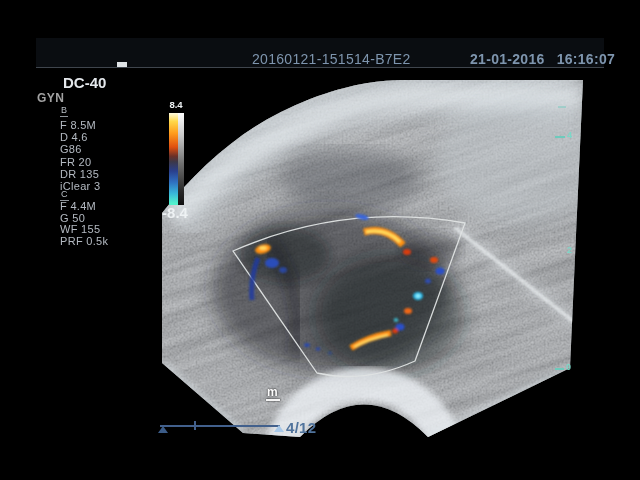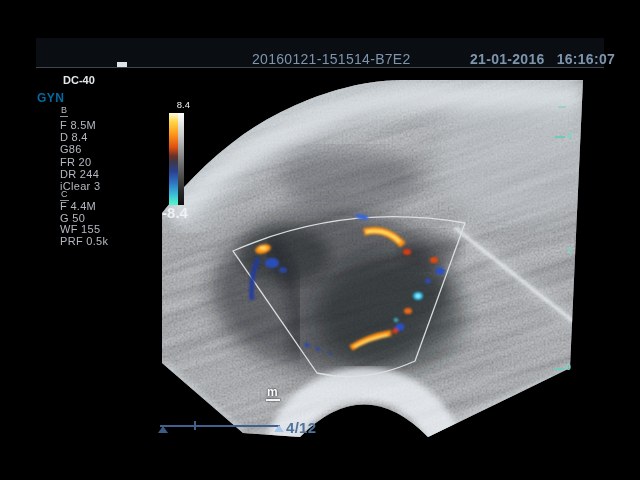--- a/index.html
+++ b/index.html
@@ -10,35 +10,35 @@
   
   .titlebar{left:36px;top:38px;width:568px;height:29px;background:#0a0d11;}
   .logo{left:62px;top:45px;font-size:17px;font-weight:bold;color:#a6c2d2;letter-spacing:.4px;}
   .fileid{left:252px;top:51px;font-size:14px;font-weight:normal;color:#7e95ae;letter-spacing:.3px;}
   .datetime{left:470px;top:51px;font-size:14px;font-weight:bold;color:#7e95ae;letter-spacing:.3px;}
   .datetime span{margin-right:12px;}
   .divider{left:36px;top:67px;width:568px;height:1px;background:#3f454d;}
   .divtick{left:117px;top:62px;width:10px;height:5px;background:#dfe3e6;}
 
   
-  .model{left:63px;top:74px;font-size:11px;font-weight:bold;color:#e4e8ec;}
-  .preset{left:37px;top:91px;font-size:12px;font-weight:bold;color:#0369a1;letter-spacing:.5px;text-align:right;}
+  .model{left:63px;top:74px;font-size:15px;font-weight:bold;color:#e4e8ec;}
+  .preset{left:37px;top:91px;font-size:12px;font-weight:bold;color:#a3a3a3;letter-spacing:.5px;text-align:right;}
   .seclabel{font-size:9px;color:#b8bec4;border-bottom:1px solid #8e949a;padding:0 1px 1px 1px;}
   .b-label{left:60px;top:105px;}
   .c-label{left:60px;top:189px;}
   .param-list{left:60px;width:90px;font-size:11px;color:#b4bac2;letter-spacing:.3px;}
   .b-list{top:119px;line-height:12.2px;}
   .c-list{top:201px;line-height:11.6px;}
 
   
   .imgstatus{left:164px;top:79px;font-size:9px;font-weight:600;color:#cdd3da;letter-spacing:.4px;}
   .imgstatus span{margin-right:9px;}
 
   
-  .cs-max{left:162px;top:99px;width:28px;text-align:right;font-size:9.5px;font-weight:normal;color:#eef2f4;}
+  .cs-max{left:162px;top:99px;width:28px;text-align:center;font-size:9.5px;font-weight:bold;color:#eef2f4;}
   .cs-min{left:158px;top:204px;width:34px;text-align:center;font-size:15px;font-weight:bold;color:#eef2f4;}
   .cs-color{left:169px;top:113px;width:9px;height:92px;
     background:linear-gradient(180deg,#fffbe0 0%,#ffd84a 9%,#ff9c1c 22%,#e05010 37%,#6a3028 47%,
                #3c3848 53%,#2a3f8c 63%,#2f6fc0 75%,#38b4d8 87%,#52f0cc 98%);}
   .cs-gray{left:178px;top:113px;width:6px;height:92px;
     background:linear-gradient(180deg,#ffffff 0%,#c8c8c8 25%,#707070 55%,#282828 85%,#101010 100%);}
 
   
   .ruler-label{font-size:9px;font-weight:bold;color:#7cd8c8;}
   .tick{background:#6ecabc;height:2px;}
@@ -158,24 +158,24 @@
     <span>21-01-2016</span><span>16:16:07</span>
   </div>
   <div class="abs divider"></div>
   <div class="abs divtick"></div>
 
   <div class="abs model">DC-40</div>
   <div class="abs preset">GYN</div>
   <div class="abs seclabel b-label">B</div>
   <div class="abs param-list b-list">
       <div class="param-line">F 8.5M</div>
-      <div class="param-line">D 8.4</div>
+      <div class="param-line">D 4.6</div>
       <div class="param-line">G86</div>
       <div class="param-line">FR 20</div>
-      <div class="param-line">DR 244</div>
+      <div class="param-line">DR 135</div>
       <div class="param-line">iClear 3</div>
     </div>
   <div class="abs seclabel c-label">C</div>
   <div class="abs param-list c-list">
       <div class="param-line">F 4.4M</div>
       <div class="param-line">G 50</div>
       <div class="param-line">WF 155</div>
       <div class="param-line">PRF 0.5k</div>
     </div>
 

